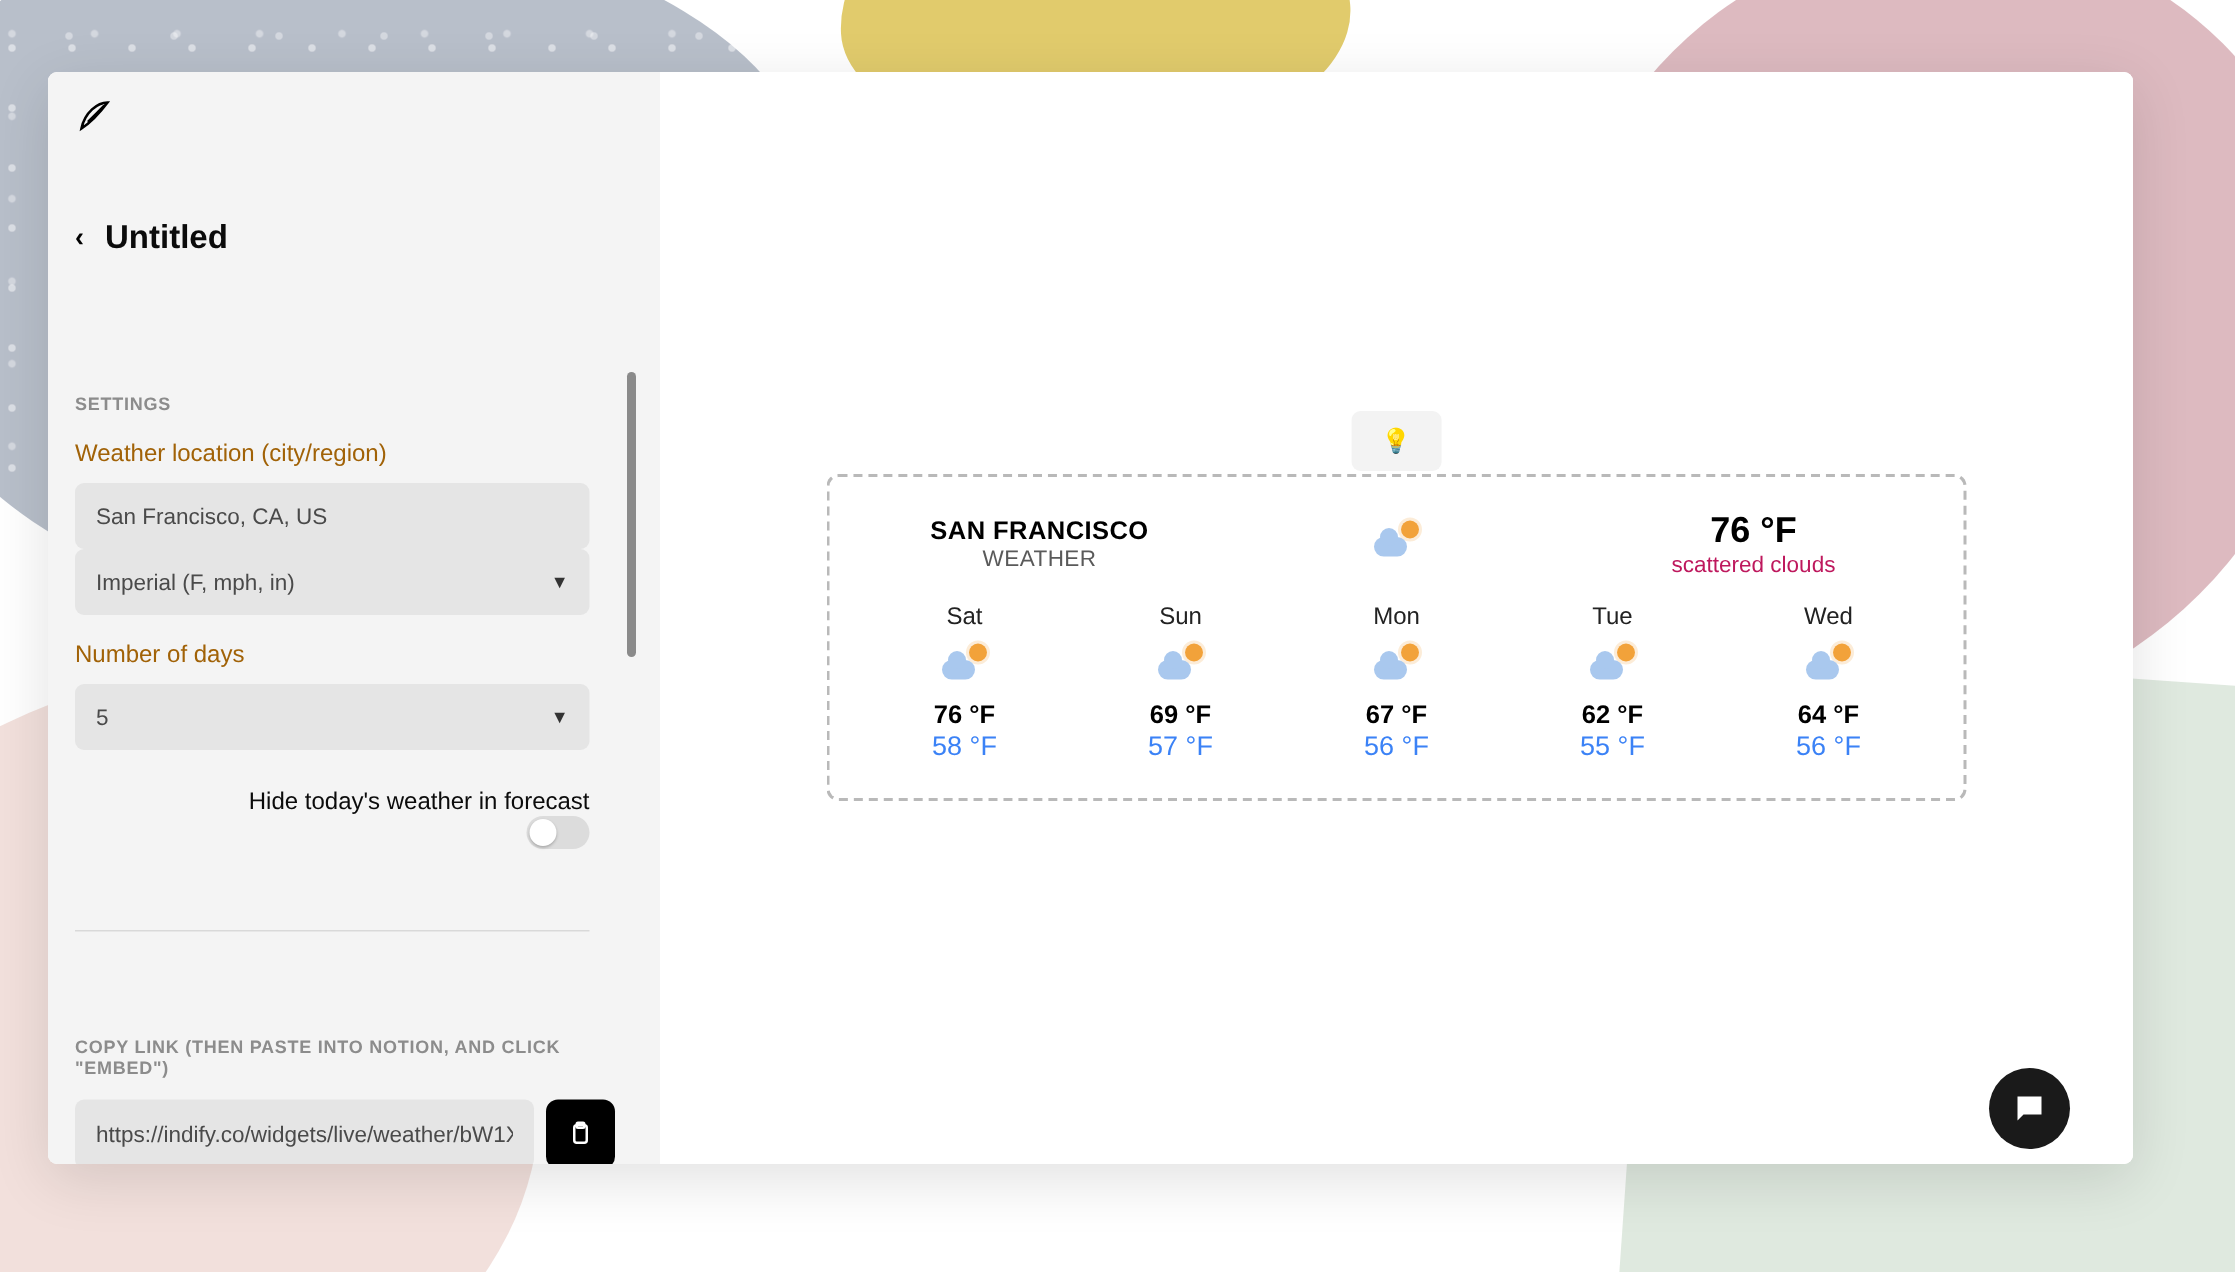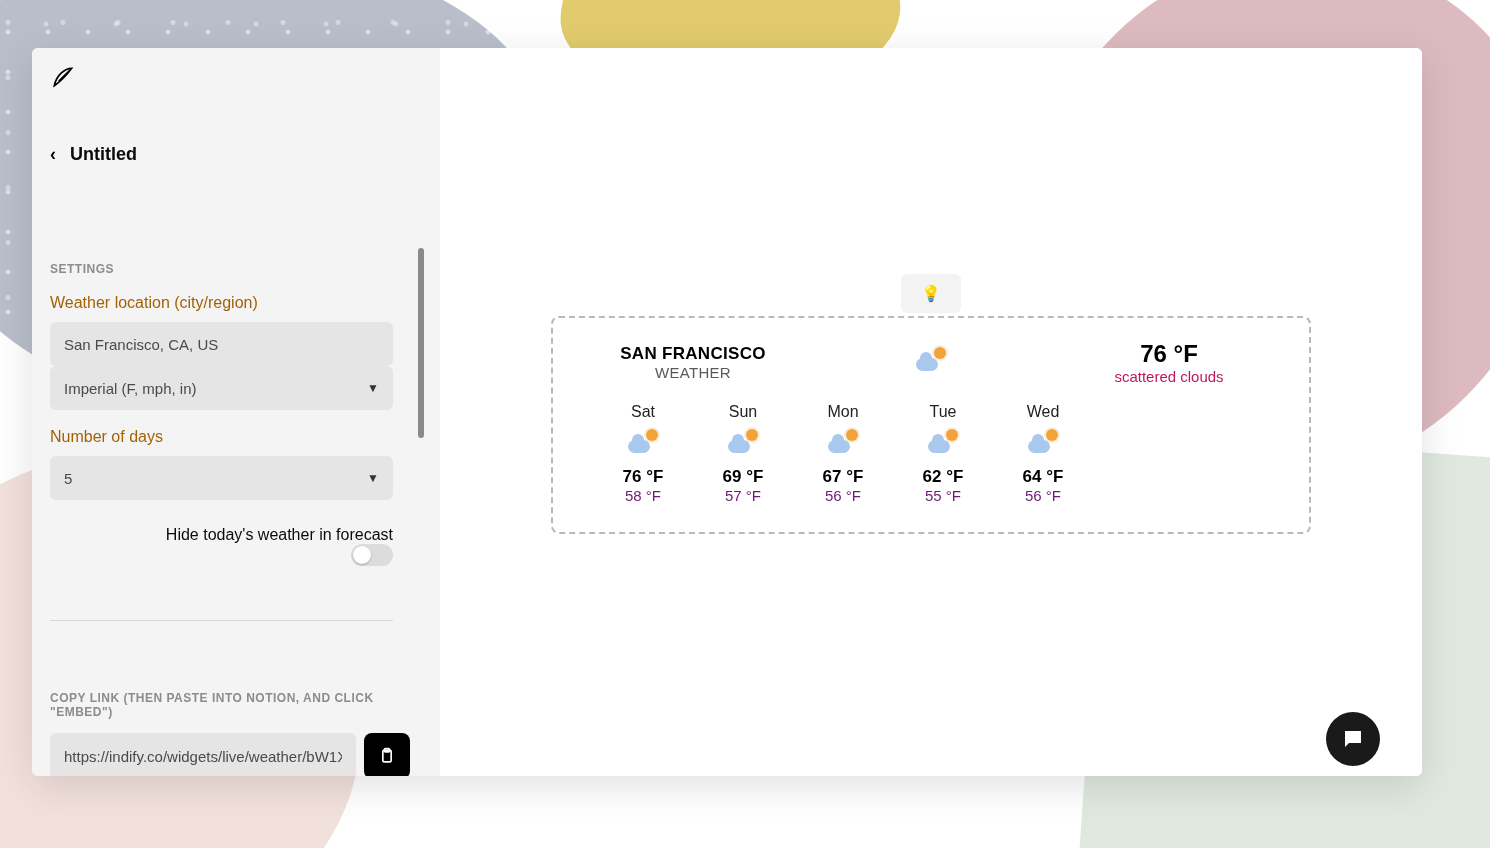--- a/index.html
+++ b/index.html
@@ -27,21 +27,21 @@
     display: flex; overflow: hidden; z-index: 1;
   }
 
   .sidebar { width: 408px; background:#f4f4f4; position: relative; }
 
   .logo { padding: 16px 0 0 18px; }
   .logo svg { width: 26px; height: 26px; }
 
   .page-title-row { display:flex; align-items:center; gap:14px; padding: 50px 18px 6px 18px; }
   .page-title-row .back { font-size: 18px; font-weight: 700; cursor:pointer; }
-  .page-title { font-size: 18px; font-weight: 700; color:#0b0b0b; }
+  .page-title { font-size: 22px; font-weight: 700; color:#0b0b0b; }
 
   .scroll-area { position:absolute; top:180px; bottom:0; left:0; right:0; padding: 0 18px 44px 18px; overflow:hidden; }
   .scroll-thumb { position:absolute; top: 200px; right: 16px; width: 6px; height: 190px; background:#8a8a8a; border-radius: 3px; }
 
   .section-label { font-size:12px; letter-spacing:.5px; color:#8c8c8c; font-weight:700; margin: 34px 0 12px 0; text-transform: uppercase; }
 
   .field-label { font-size:16px; color:#a16207; margin: 18px 0 10px 0; }
 
   .input, .select {
     width: 343px; height: 44px; background:#e5e5e5; border:none; border-radius:6px;
@@ -78,26 +78,26 @@
 
   .widget-head { display:flex; align-items:center; justify-content:space-between;gap:19px; }
   .city-block { text-align:center; width:200px; }
   .city { font-weight:800; font-size:17px; letter-spacing:.3px; }
   .city-sub { font-size:15px; color:#5a5a5a; letter-spacing:.3px; }
   .head-icon { width:200px; text-align:center; font-size:26px; }
   .today-block { text-align:center; width:200px; }
   .today-temp { font-weight:800; font-size:24px; }
   .today-desc { font-size:15px; color:#be185d; }
 
-  .forecast { display:flex; margin-top:18px; }
+  .forecast { display:flex; justify-content:space-between; margin-top:18px; }
   .day { text-align:center; width:100px; }
   .day .dname { font-size:16px; color:#222; margin-bottom:8px; }
   .day .dicon { font-size:24px; height:30px; }
   .day .hi { font-weight:700; font-size:17px; margin-top:8px; }
-  .day .lo { font-size:15px; color:#701a75; }
+  .day .lo { font-size:18px; color:#3b82f6; }
 
   .chat-fab {
     position:absolute; right:110px; bottom:82px; width:54px; height:54px; border-radius:50%;
     background:#1a1a1a; display:flex; align-items:center; justify-content:center; z-index:2; cursor:pointer;
   }
   .chat-fab svg { width:24px; height:24px; fill:#fff; }
 
   .sun-cloud { position:relative; display:inline-block; width:30px; height:24px; }
   .sun-cloud .sun { position:absolute; right:0; top:0; width:12px; height:12px; background:#f2a23a; border-radius:50%; box-shadow:0 0 0 2px rgba(242,162,58,.2);}
   .sun-cloud .cloud { position:absolute; left:0; bottom:0; width:22px; height:13px; background:#a9c8ee; border-radius:10px; }

